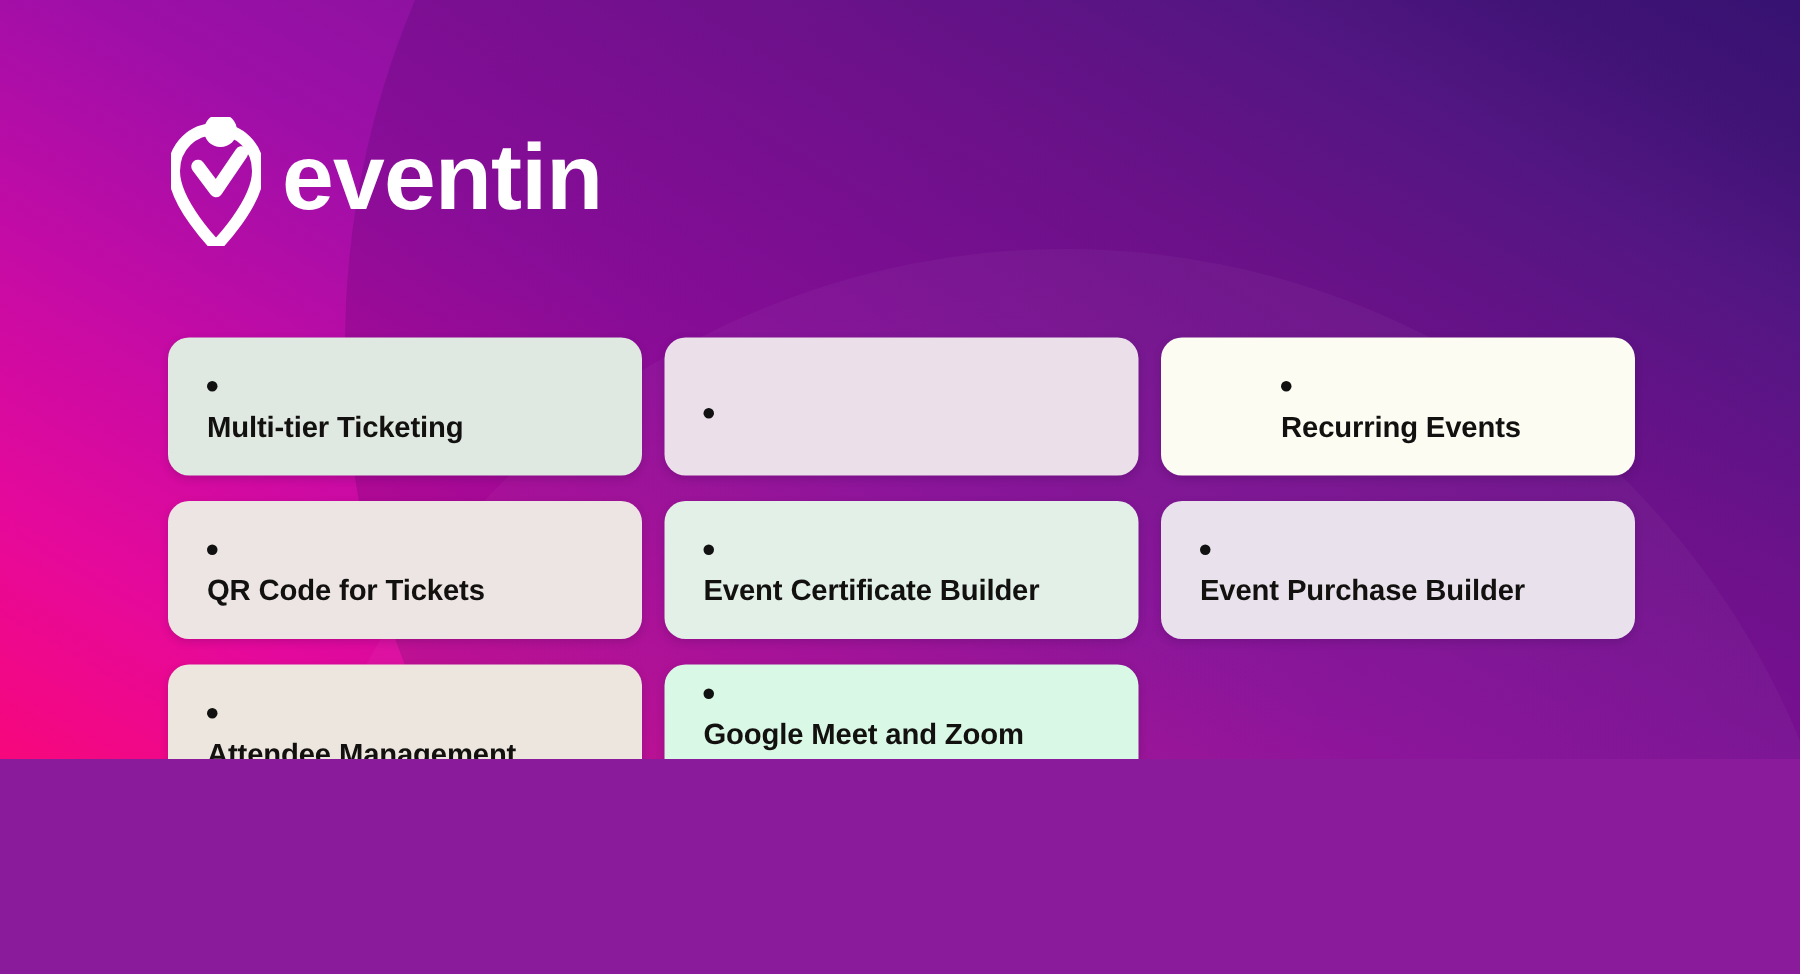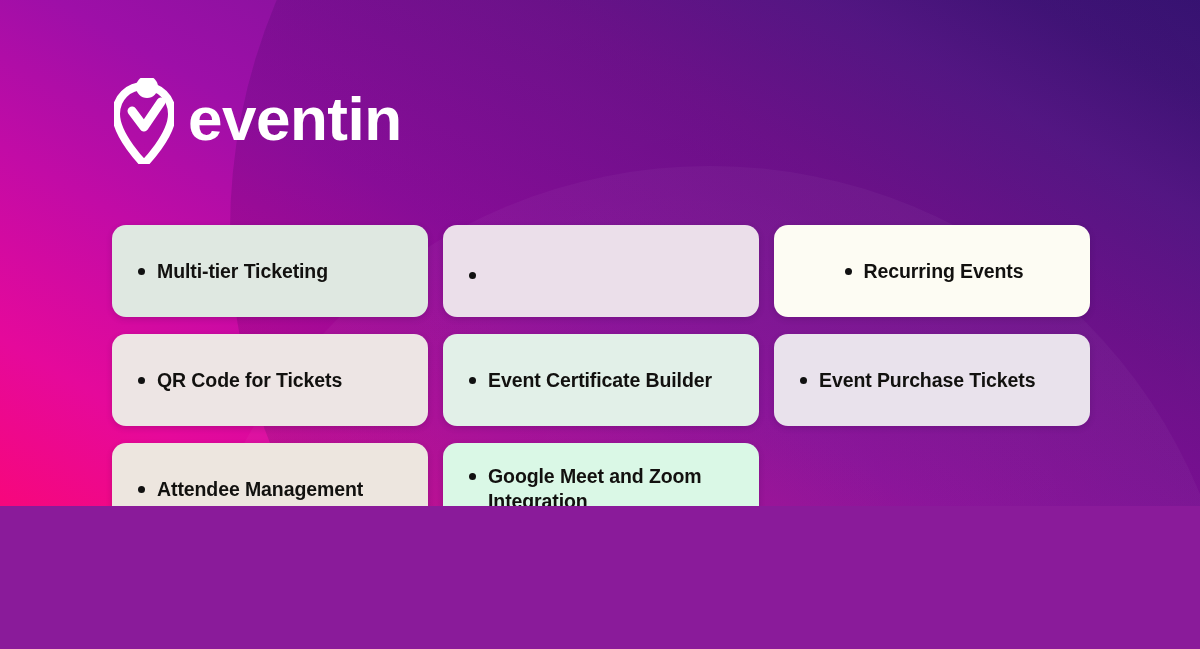--- a/index.html
+++ b/index.html
@@ -112,20 +112,21 @@
     align-items: center;
     padding: 0 22px 0 26px;
     box-sizing: border-box;
     box-shadow: 0 2px 6px rgba(40, 0, 60, 0.18);
   }
 
   .card-row {
     display: flex;
     align-items: flex-start;
     gap: 12px;
+    flex-direction: column;
   }
 
   .bullet {
     flex: 0 0 auto;
     width: 7px;
     height: 7px;
     border-radius: 50%;
     background: #111111;
     margin-top: 9px;
   }
@@ -197,21 +198,21 @@
       <div class="card" style="background-color: rgb(226, 240, 232);">
         <div class="card-row">
           <span class="bullet"></span>
           <span class="card-label">Event Certificate Builder</span>
         </div>
       </div>
 
       <div class="card" style="background-color: rgb(233, 226, 236);">
         <div class="card-row">
           <span class="bullet"></span>
-          <span class="card-label">Event Purchase Tickets</span>
+          <span class="card-label">Event Purchase Builder</span>
         </div>
       </div>
 
       <div class="card" style="background-color: rgb(237, 230, 223);">
         <div class="card-row">
           <span class="bullet"></span>
           <span class="card-label">Attendee Management</span>
         </div>
       </div>
 

